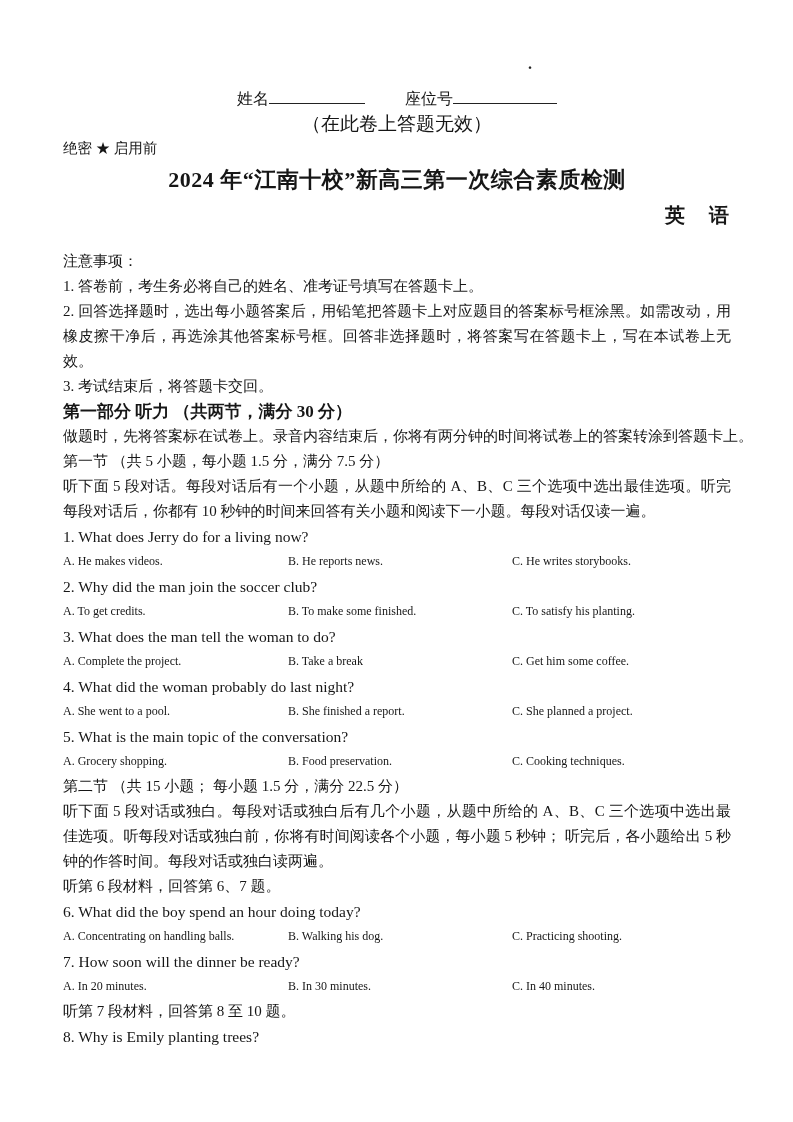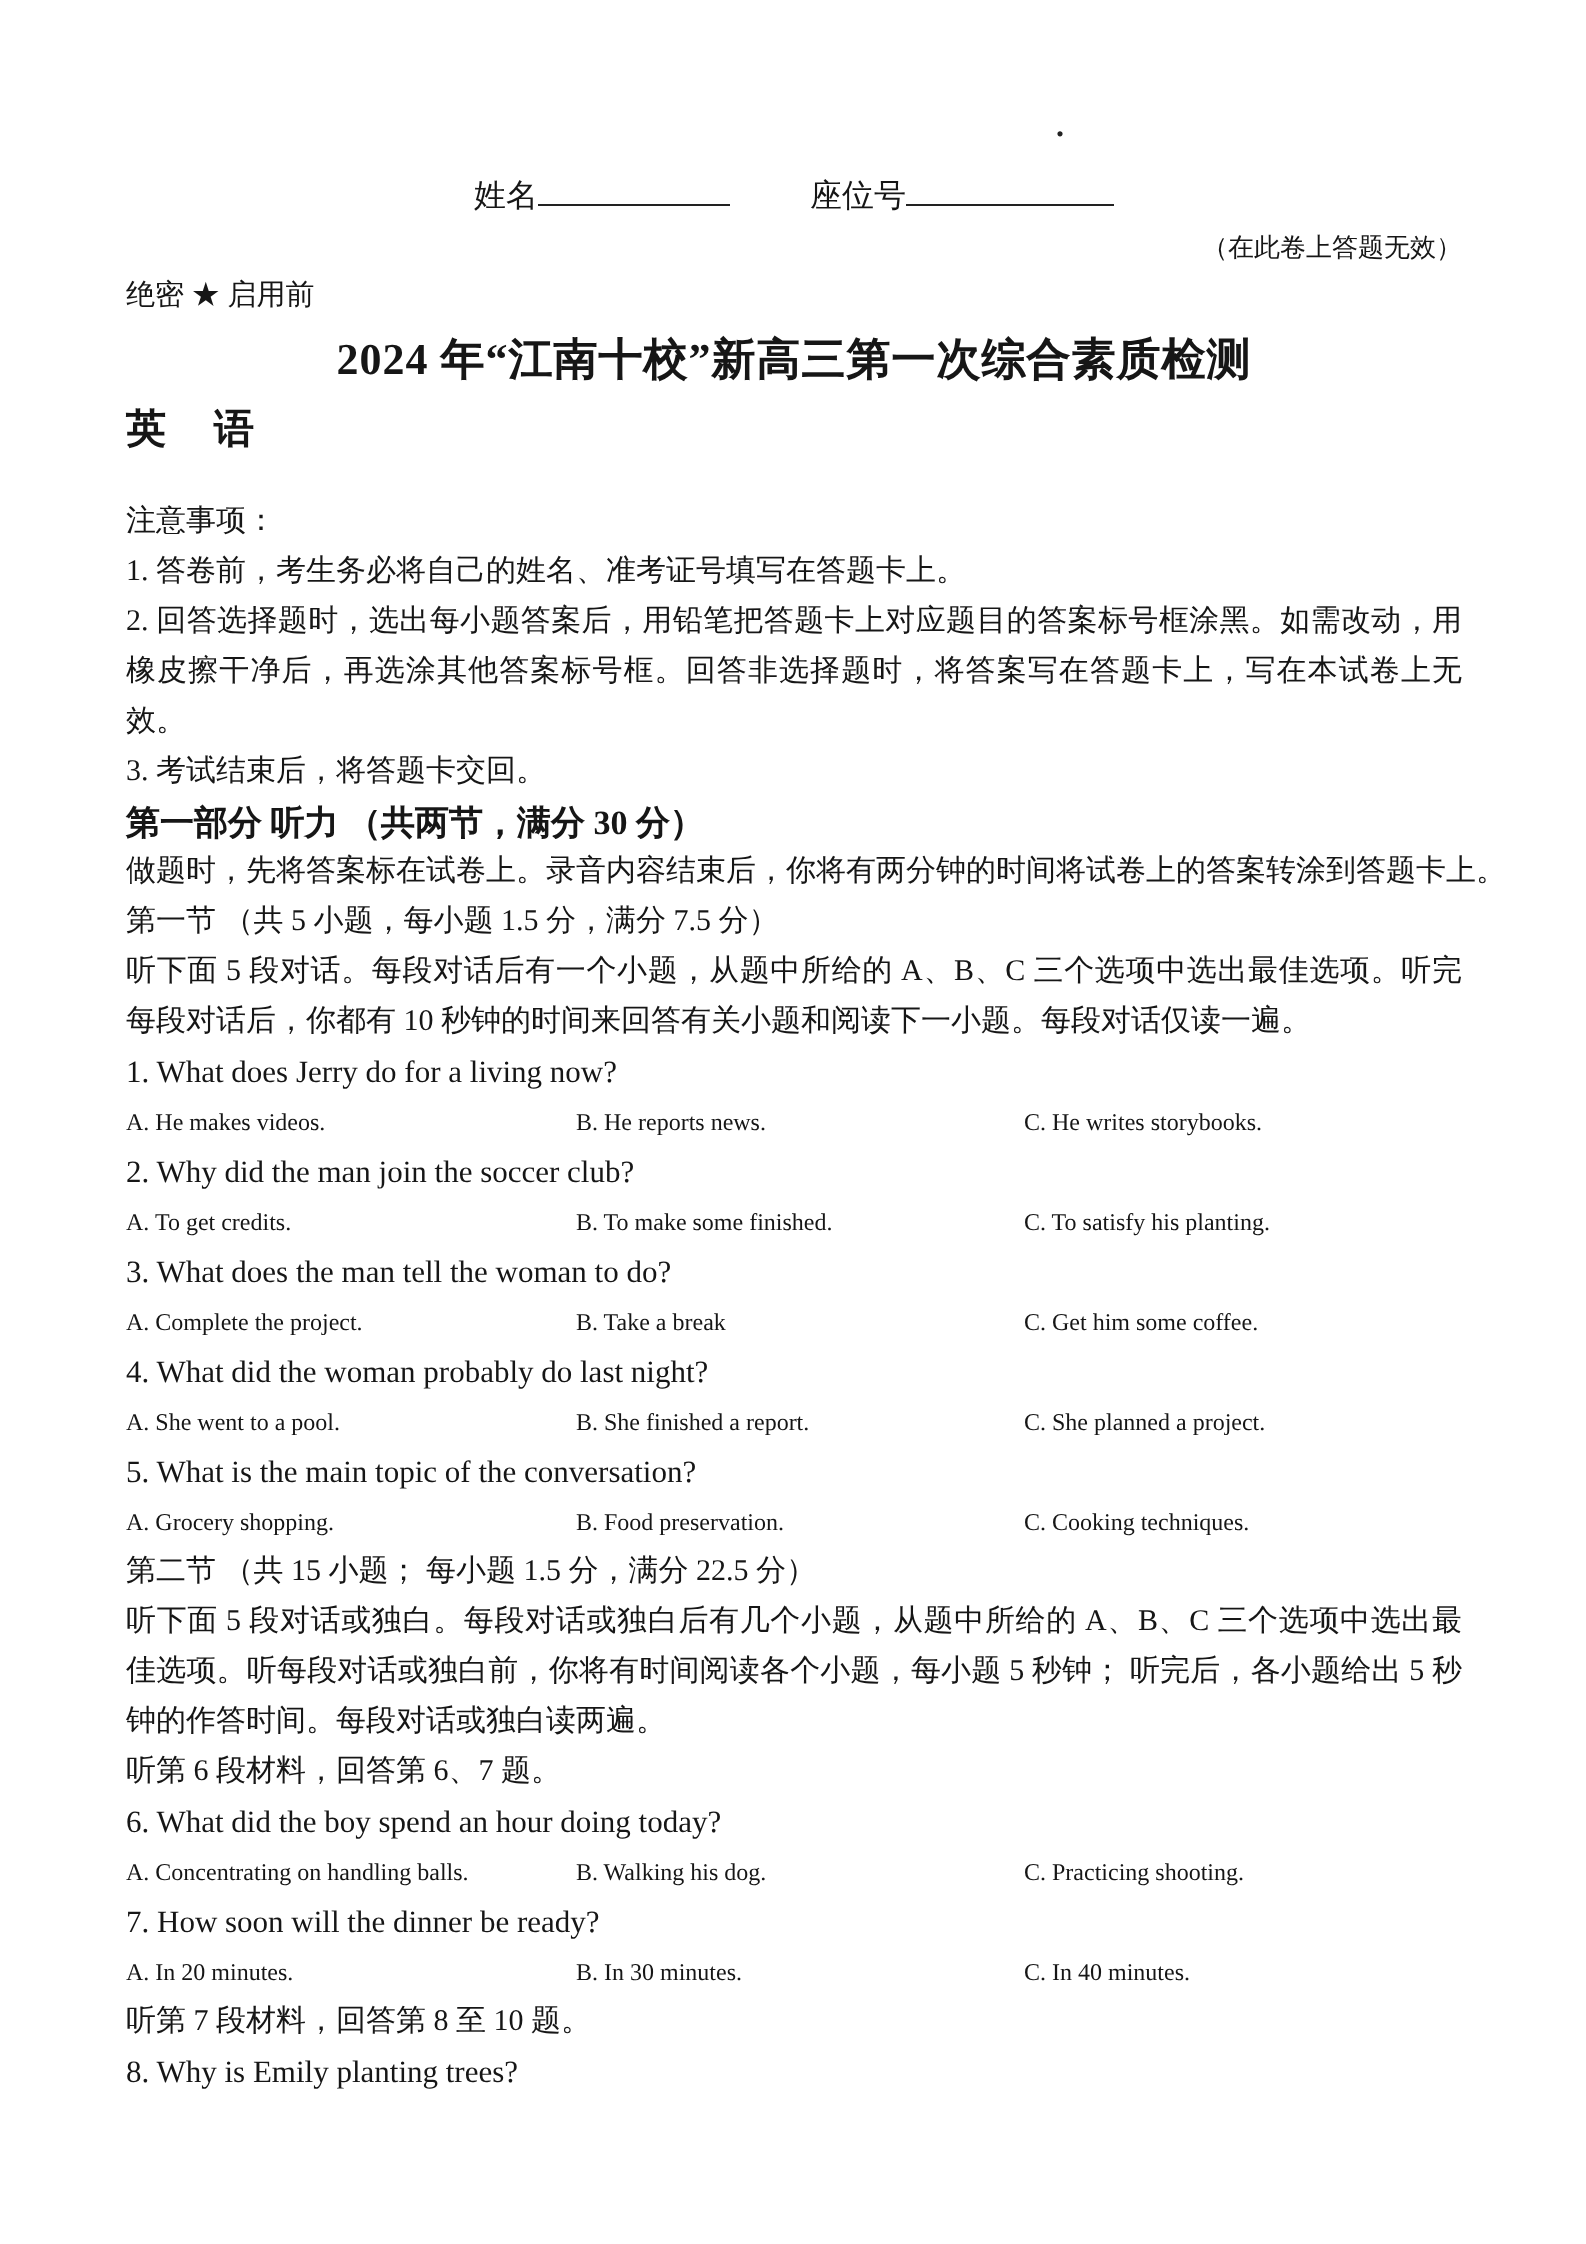--- a/index.html
+++ b/index.html
@@ -22,32 +22,32 @@
     text-align:center; font-size:16px;
   }
   .blank {
     display:inline-block;
     border-bottom:1px solid #222;
     height:15px; vertical-align:baseline;
   }
   .blank-name { width:96px; }
   .blank-seat { width:104px; }
   .seat-label { margin-left:40px; }
-  .center-note { height:25px; line-height:25px; text-align:right; font-size:13px; }
+  .center-note { height:25px; line-height:25px; text-align:center; font-size:19px; }
   .secrecy { height:25px; line-height:25px; font-size:14.5px; }
   .title {
     margin:2px 0 0 0;
     font-size:22px; font-weight:bold;
     line-height:34px; text-align:center;
     letter-spacing:0.5px;
   }
   .subject {
     margin:0;
     font-size:20px; font-weight:bold;
-    line-height:36px; text-align:left;
+    line-height:36px; text-align:right;
     letter-spacing:2px;
   }
   .body-start { margin-top:16px; }
   .para-cn {
     font-size:15px; line-height:25px;
     text-align:justify;
   }
   .nowrap { white-space:nowrap; }
   .part-heading {
     font-size:17px; font-weight:bold;

